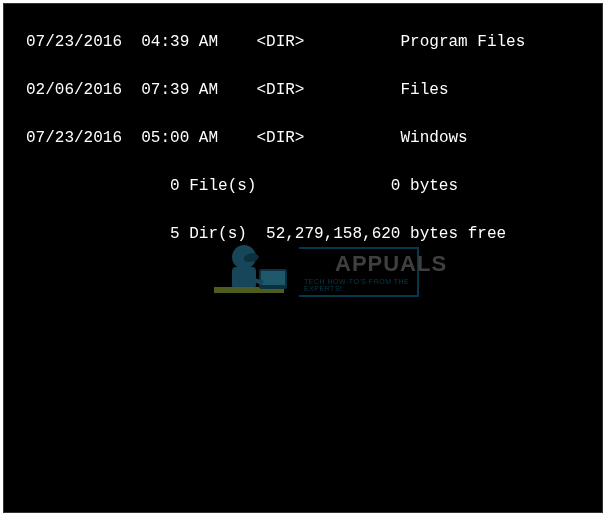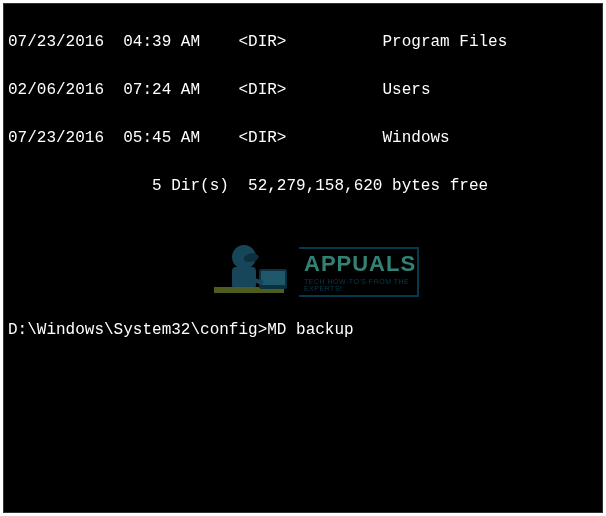--- a/index.html
+++ b/index.html
@@ -22,45 +22,46 @@
     }
     .terminal {
       background: #000;
       color: #fff;
       font-family: 'Consolas', 'Courier New', monospace;
       font-size: 16px;
       line-height: 1.5;
       white-space: pre;
       width: 100%;
       height: 100%;
-      padding: 2px 4px;
+      padding: 2px 22px;
       position: relative;
     }
     .line { white-space: pre; }
     .watermark {
       position: absolute;
       top: 235px;
       left: 200px;
       opacity: 0.55;
       pointer-events: none;
       z-index: 10;
       width: 220px;
       height: 80px;
     }
     .wm-text {
       position: absolute;
       left: 100px;
       top: 12px;
       font-family: Arial, sans-serif;
     }
     .wm-title {
-      color: #5eead4;
+      color: #737373;
       font-size: 22px;
       font-weight: bold;
       letter-spacing: 1px;
+      margin-left: 31px;
     }
     .wm-sub {
       color: #0a6b8f;
       font-size: 7px;
       letter-spacing: 0.5px;
       margin-top: 1px;
     }
     .wm-box {
       position: absolute;
       left: 95px;
@@ -70,26 +71,26 @@
       border: 2px solid #0a6b8f;
       border-left: none;
     }
   </style>
 </head>
 <body>
 
 <div class="frame">
 <div class="terminal">
 <div class="line"><span>07/23/2016</span>  <span>04:39 AM</span>    <span>&lt;DIR&gt;</span>          <span>Program Files</span></div>
-<div class="line"><span>02/06/2016</span>  <span>07:24 AM</span>    <span>&lt;DIR&gt;</span>          <span>Users</span></div>
-<div class="line"><span>07/23/2016</span>  <span>05:45 AM</span>    <span>&lt;DIR&gt;</span>          <span>Windows</span></div>
+<div class="line"><span>02/06/2016</span>  <span>07:39 AM</span>    <span>&lt;DIR&gt;</span>          <span>Files</span></div>
+<div class="line"><span>07/23/2016</span>  <span>05:00 AM</span>    <span>&lt;DIR&gt;</span>          <span>Windows</span></div>
+<div class="line">               0 File(s)              0 bytes</div>
 <div class="line">               5 Dir(s)  52,279,158,620 bytes free</div>
 <div class="line"> </div>
 <div class="line"> </div>
-<div class="line"><span>D:\Windows\System32\config&gt;</span><span>MD backup</span></div>
 <div class="line"> </div>
 <div class="line"></div>
 
 
 
 
 
 
 
 

